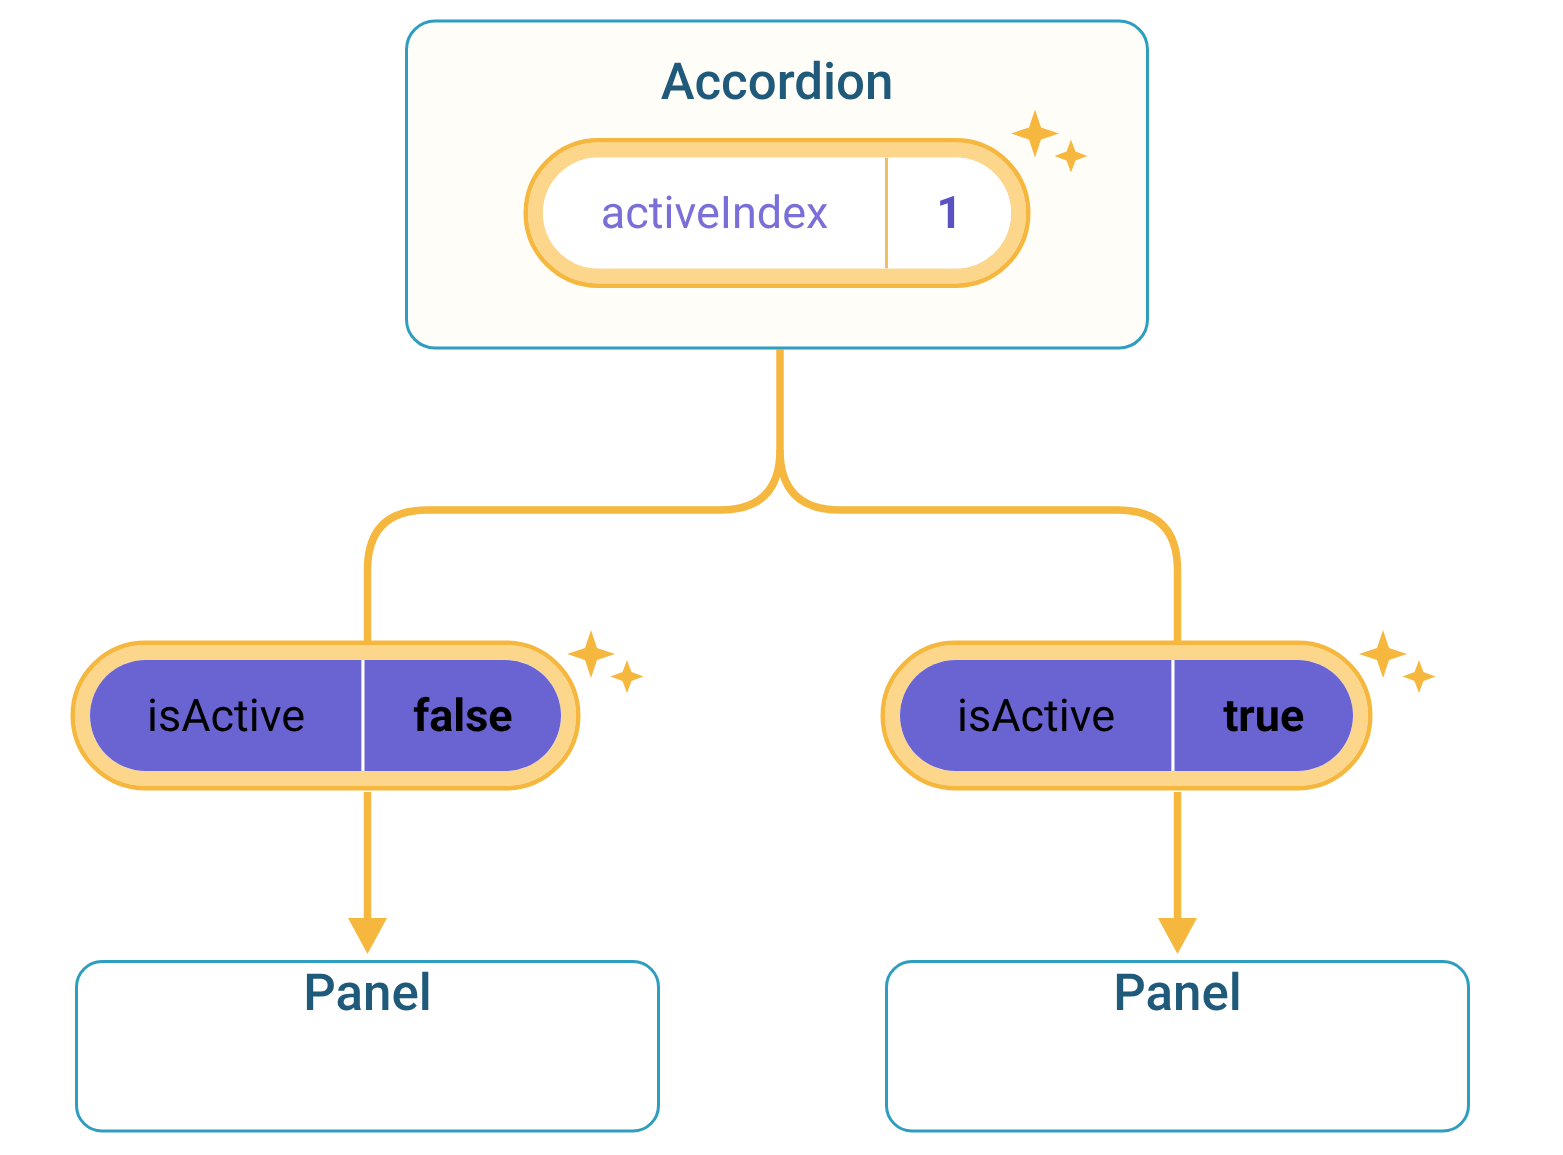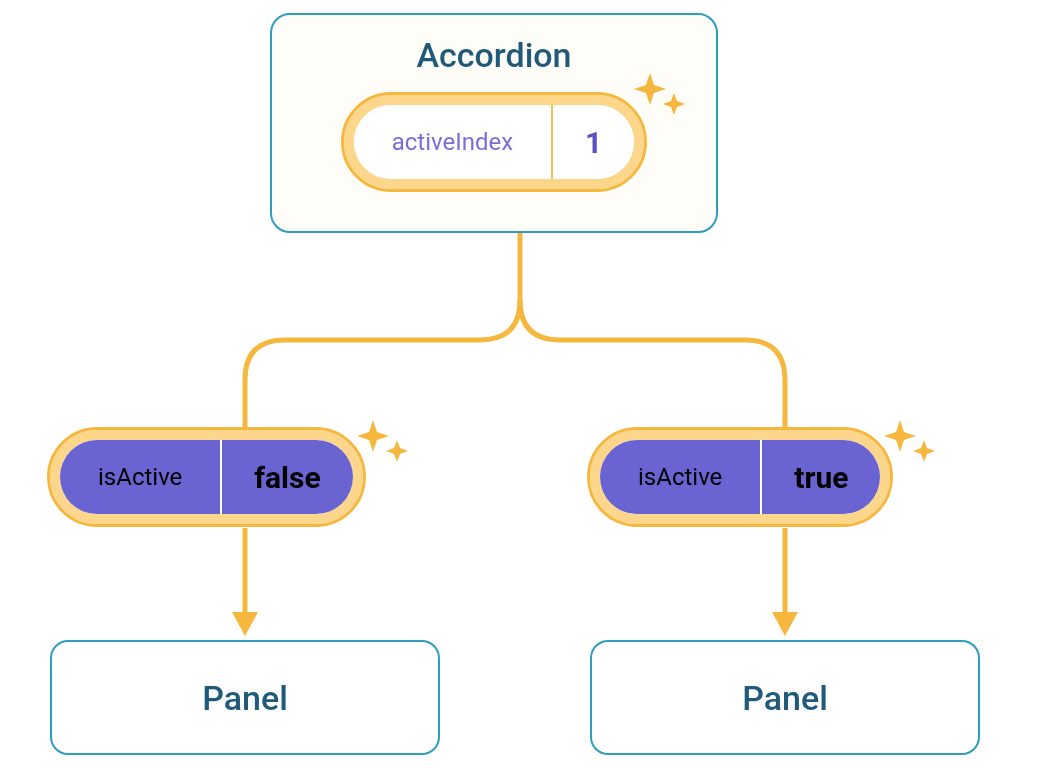--- a/index.html
+++ b/index.html
@@ -14,21 +14,21 @@
     position: relative;
     width: 1042px;
     height: 770px;
   }
 
   
   .accordion-box {
     position: absolute;
     left: 270px;
     top: 13px;
-    width: 448px;
+    width: 496px;
     height: 220px;
     background: #fffdf8;
     border: 2px solid #2e9dc0;
     border-radius: 20px;
     display: flex;
     flex-direction: column;
     align-items: center;
     padding-top: 20px;
   }
   .accordion-title {
@@ -60,21 +60,21 @@
   .pill.purple .pill-left,
   .pill.purple .pill-right {
     background: #6a63d2;
     color: #000000;
   }
   .pill-left {
     display: flex;
     align-items: center;
     justify-content: center;
     padding: 0 38px;
-    font-size: 24px;
+    font-size: 30px;
     font-weight: 400;
   }
   .pill-right {
     display: flex;
     align-items: center;
     justify-content: center;
     padding: 0 32px;
     font-size: 30px;
     font-weight: 700;
   }
@@ -110,21 +110,21 @@
 
   
   .panel-box {
     position: absolute;
     width: 390px;
     height: 115px;
     background: #ffffff;
     border: 2px solid #2e9dc0;
     border-radius: 18px;
     display: flex;
-    align-items: center;
+    align-items: flex-start;
     justify-content: center;
   }
   .panel-label {
     font-size: 34px;
     color: #1f5a7a;
     font-weight: 500;
   }
   .panel-left {
     left: 50px;
     top: 640px;

